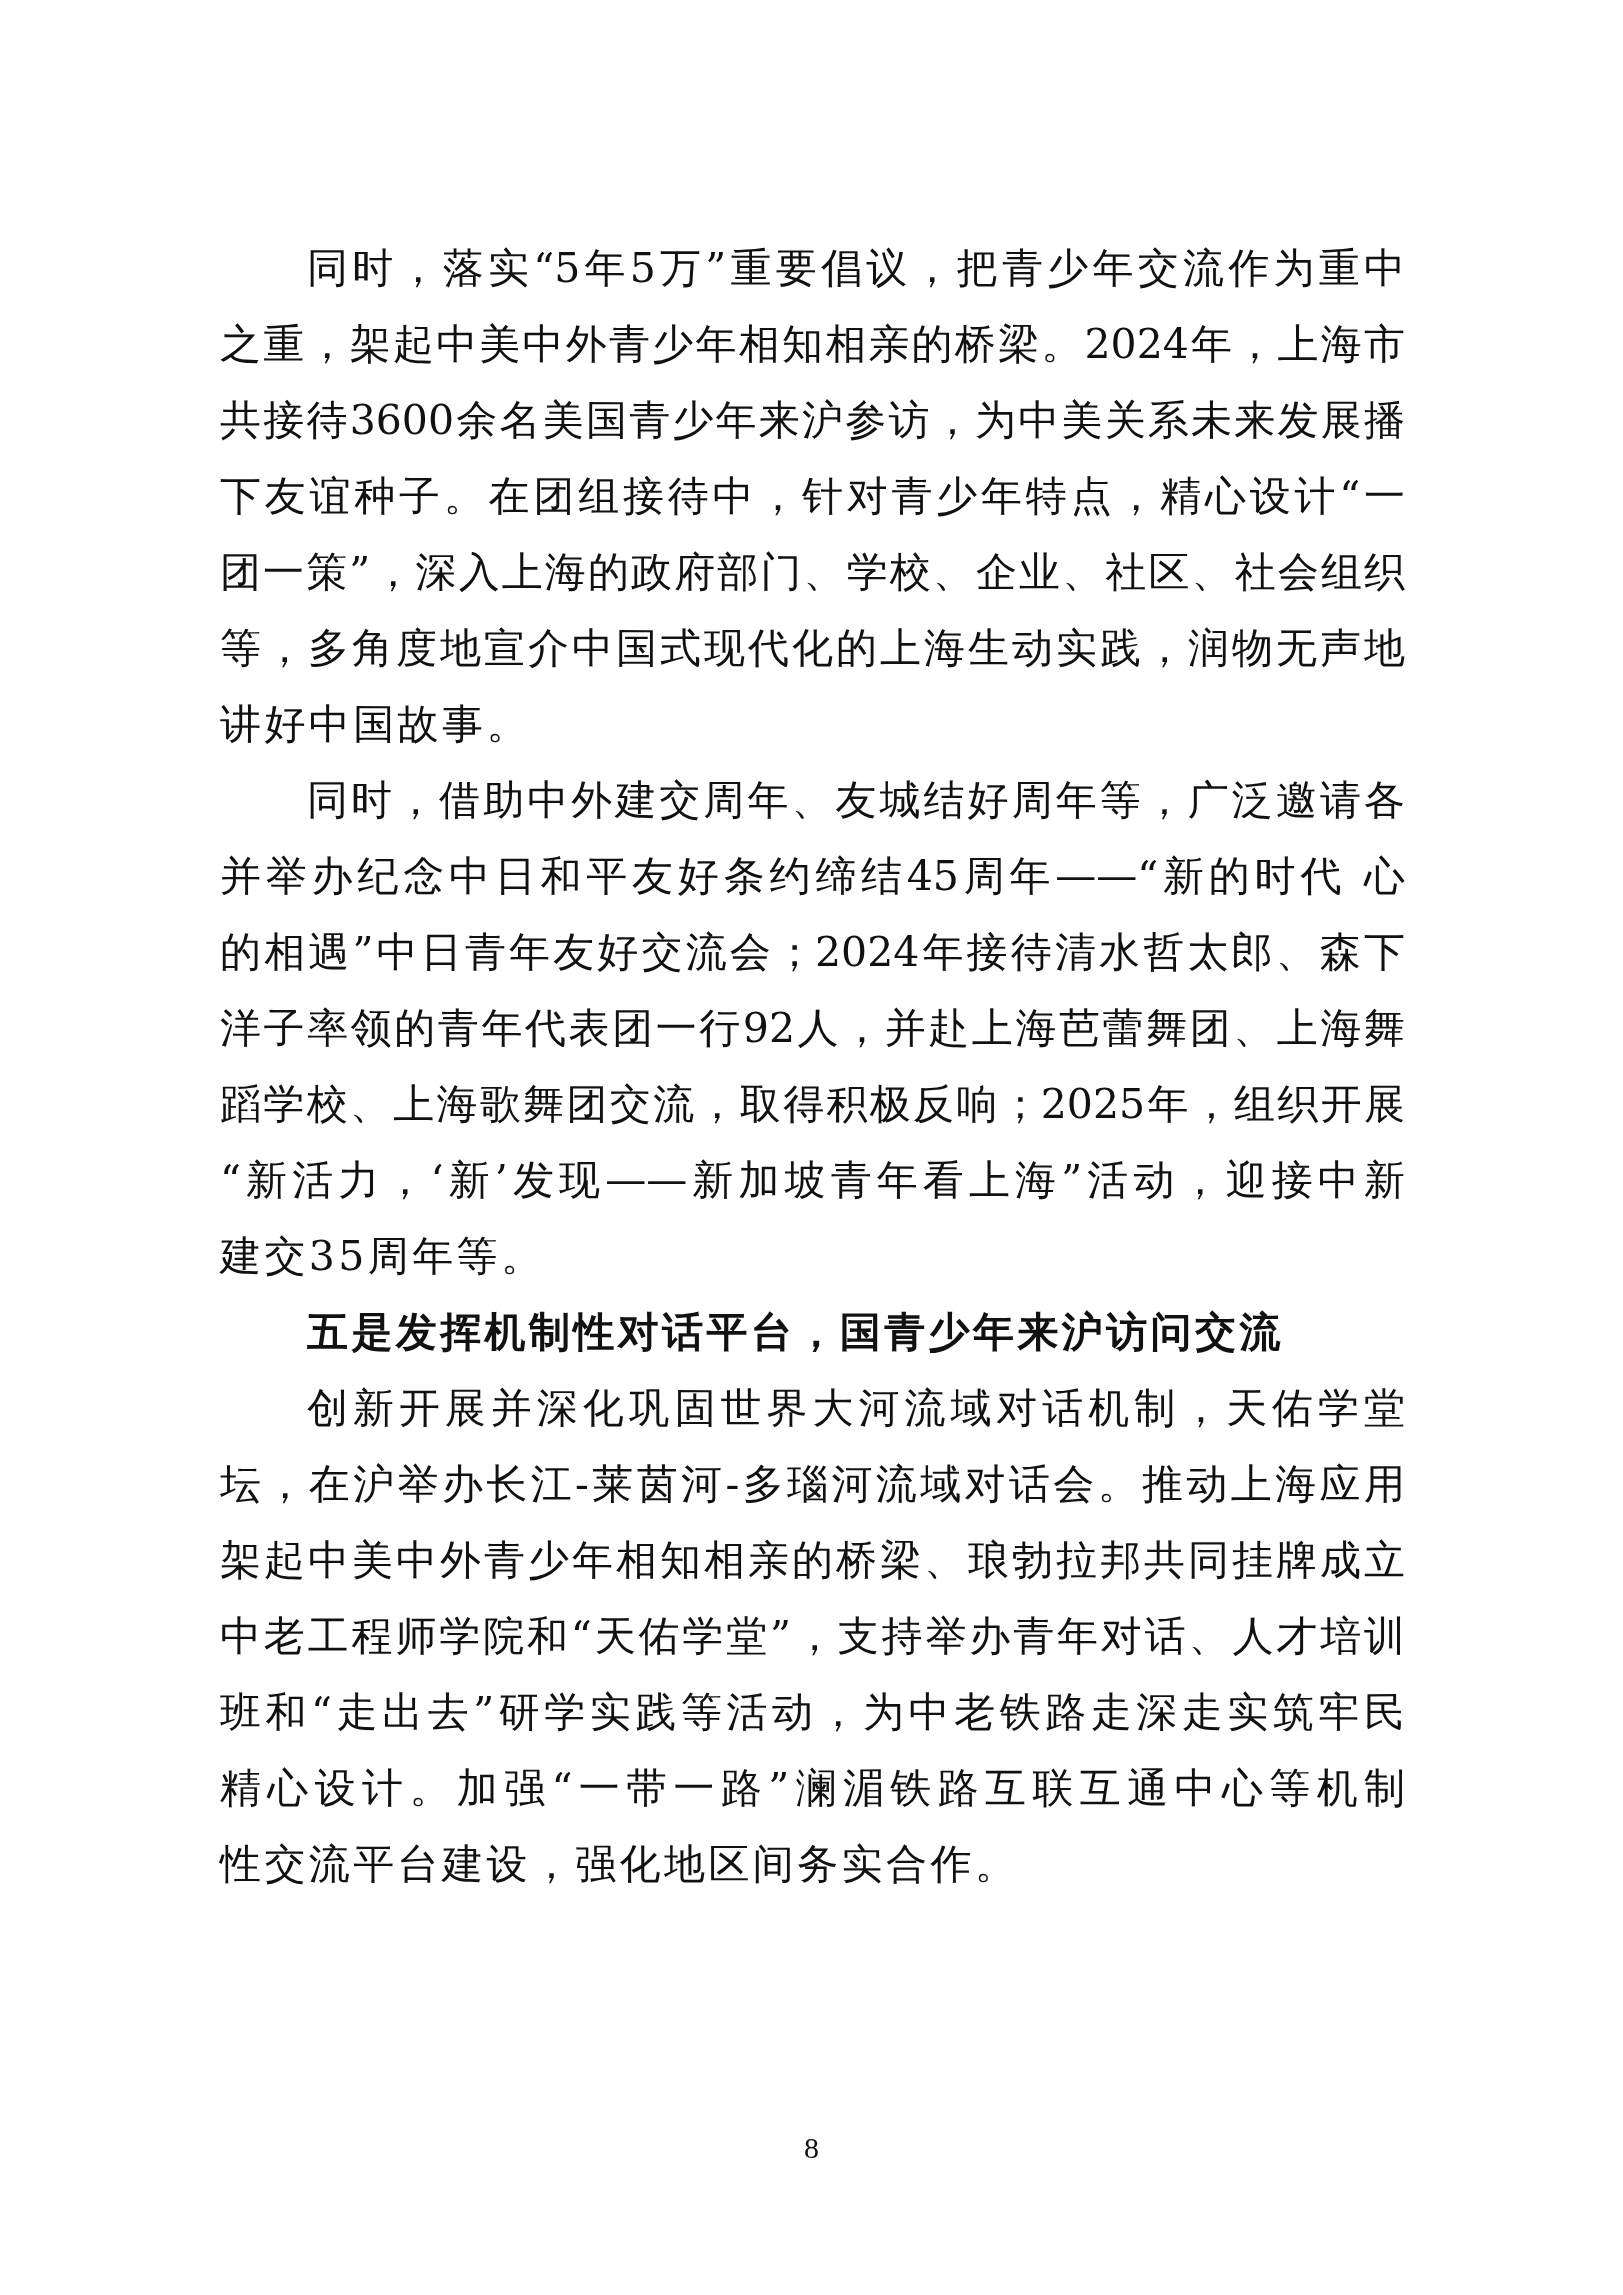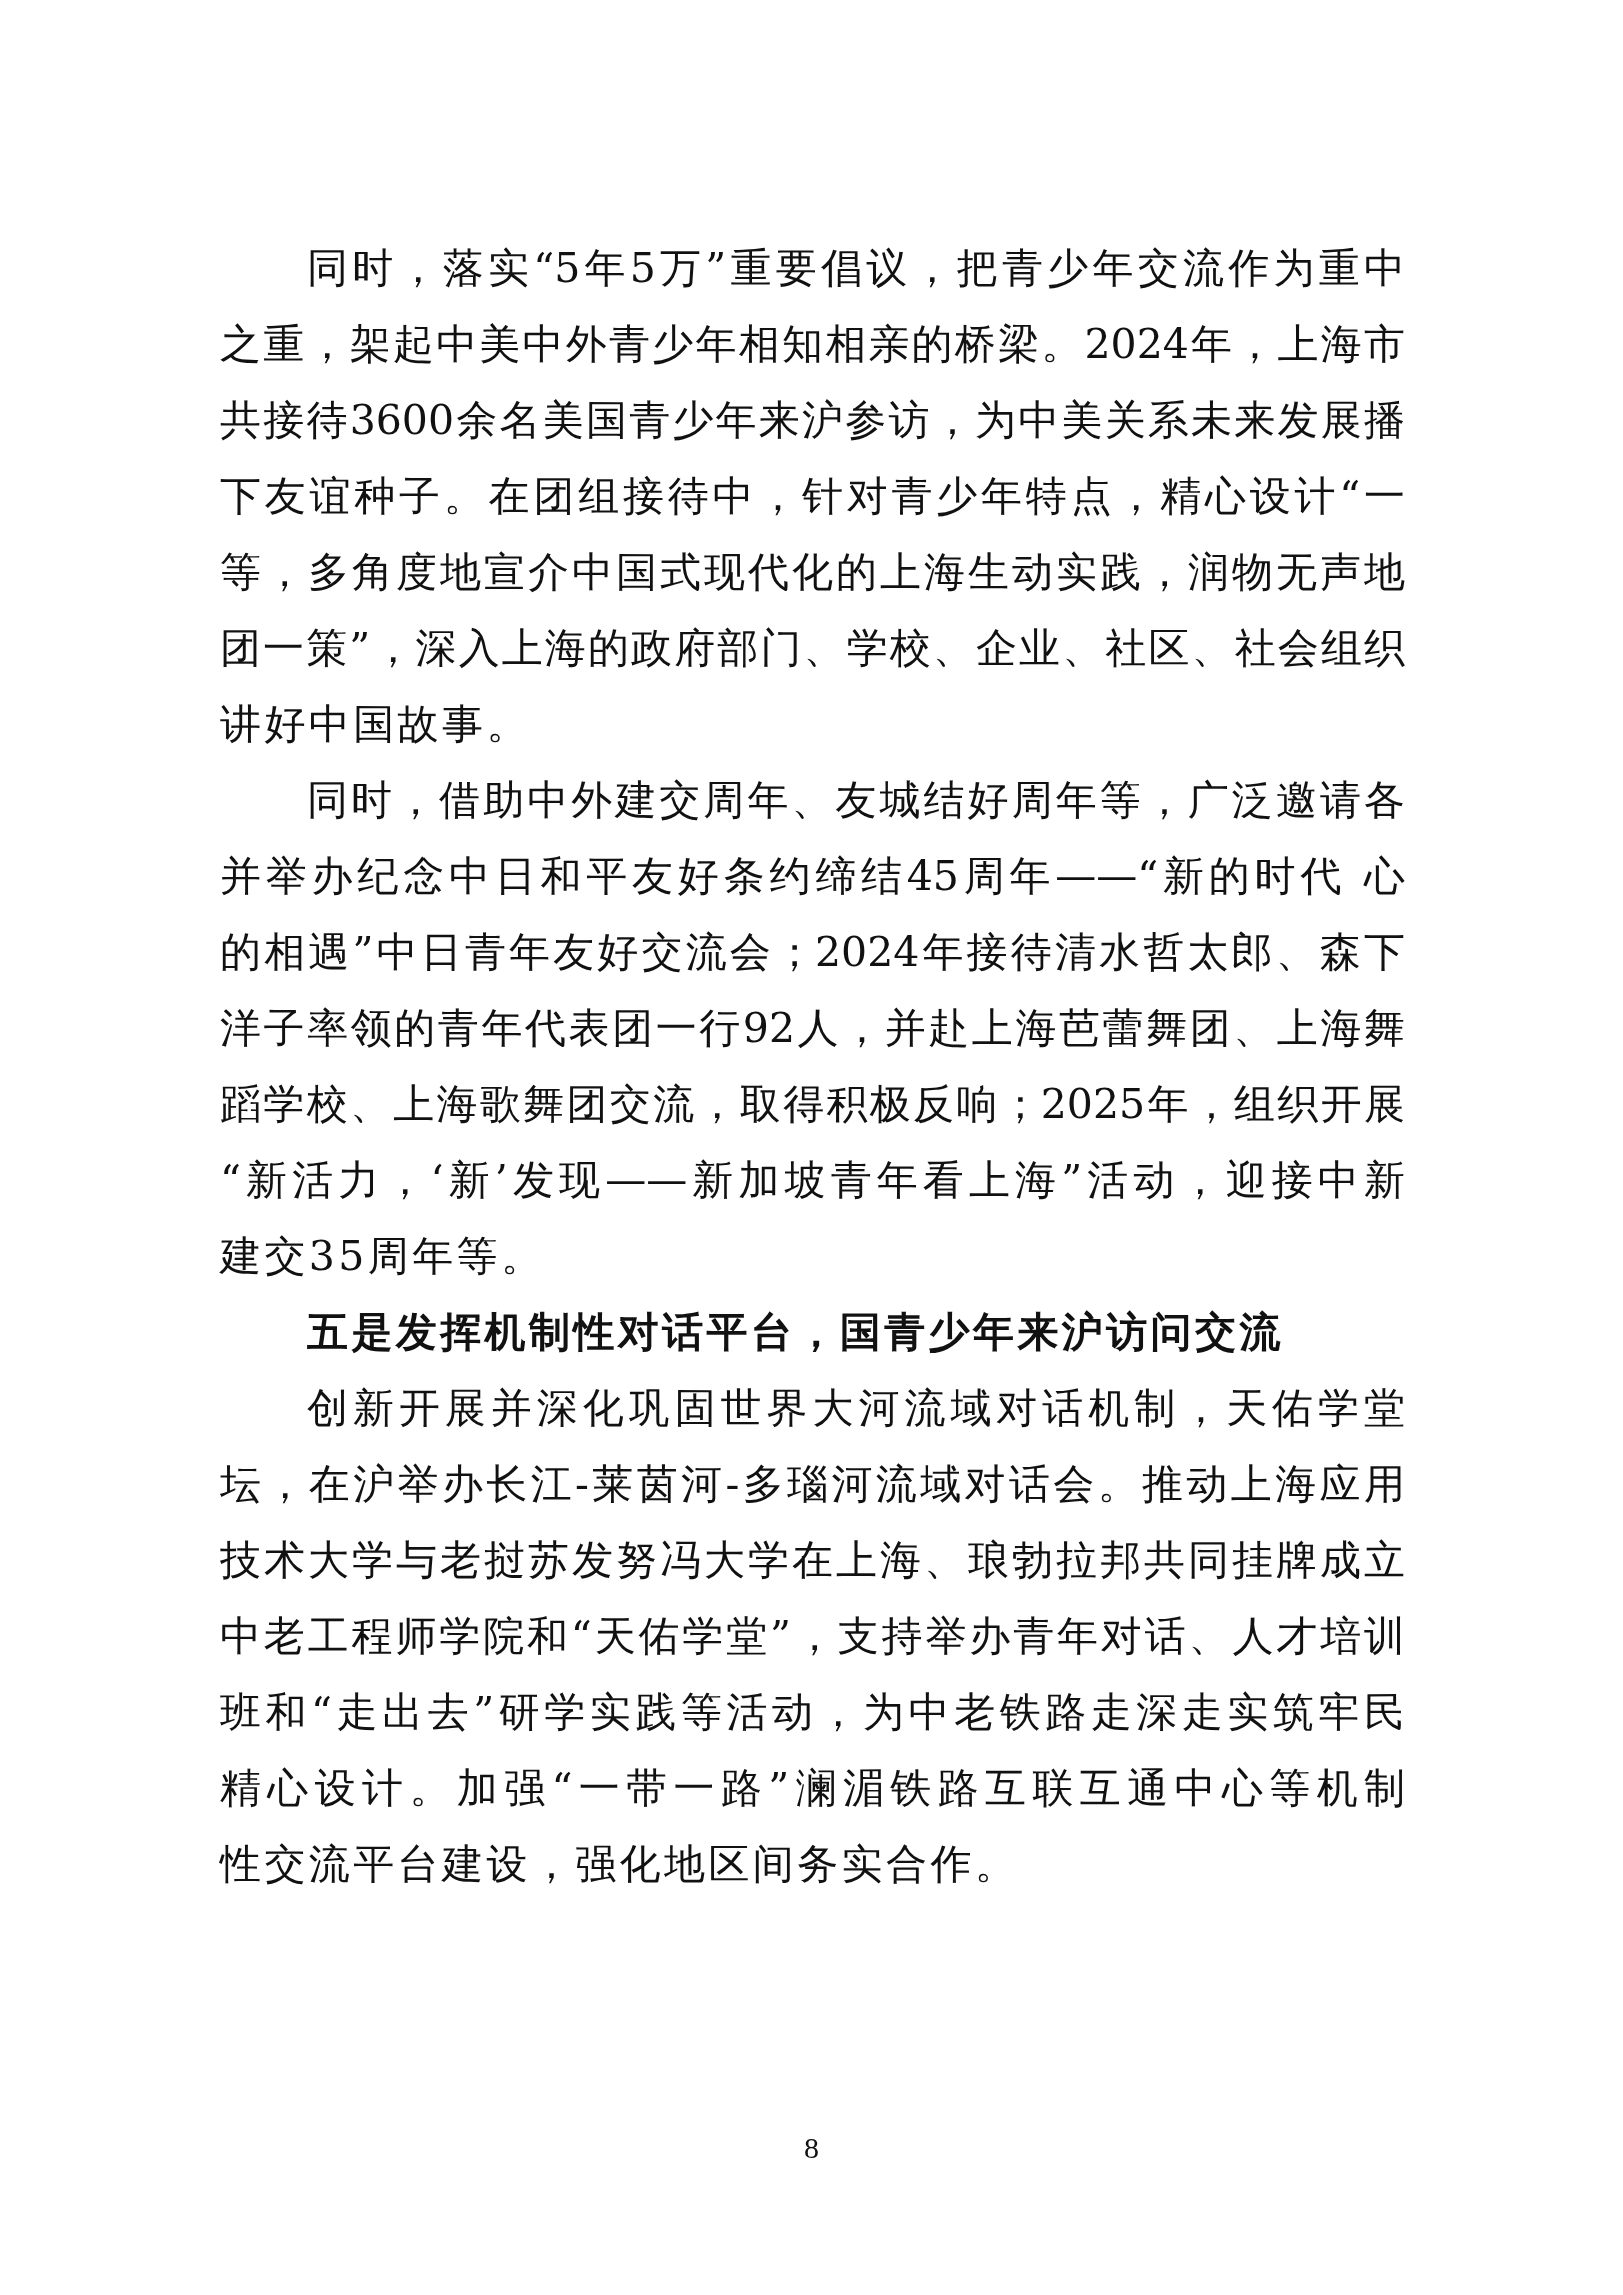--- a/index.html
+++ b/index.html
@@ -65,43 +65,43 @@
 <body>
 
 <div class="page">
   <div class="content">
 
     <div class="paragraph">
       <div class="line indent">同时，落实“5年5万”重要倡议，把青少年交流作为重中</div>
       <div class="line">之重，架起中美中外青少年相知相亲的桥梁。2024年，上海市</div>
       <div class="line">共接待3600余名美国青少年来沪参访，为中美关系未来发展播</div>
       <div class="line">下友谊种子。在团组接待中，针对青少年特点，精心设计“一</div>
+      <div class="line">团一策”，深入上海的政府部门、学校、企业、社区、社会组织</div>
       <div class="line">等，多角度地宣介中国式现代化的上海生动实践，润物无声地</div>
-      <div class="line">团一策”，深入上海的政府部门、学校、企业、社区、社会组织</div>
       <div class="line last">讲好中国故事。</div>
     </div>
 
     <div class="paragraph">
       <div class="line indent">同时，借助中外建交周年、友城结好周年等，广泛邀请各</div>
       <div class="line">并举办纪念中日和平友好条约缔结45周年——“新的时代 心</div>
       <div class="line">的相遇”中日青年友好交流会；2024年接待清水哲太郎、森下</div>
       <div class="line">洋子率领的青年代表团一行92人，并赴上海芭蕾舞团、上海舞</div>
       <div class="line">蹈学校、上海歌舞团交流，取得积极反响；2025年，组织开展</div>
       <div class="line">“新活力，‘新’发现——新加坡青年看上海”活动，迎接中新</div>
       <div class="line last">建交35周年等。</div>
     </div>
 
     <div class="paragraph heading">
       <div class="line indent">五是发挥机制性对话平台，国青少年来沪访问交流</div>
     </div>
 
     <div class="paragraph">
       <div class="line indent">创新开展并深化巩固世界大河流域对话机制，天佑学堂</div>
       <div class="line">坛，在沪举办长江-莱茵河-多瑙河流域对话会。推动上海应用</div>
-      <div class="line">技术大学与老挝苏发努冯大学在上海、琅勃拉邦共同挂牌成立</div>
+      <div class="line">架起中美中外青少年相知相亲的桥梁、琅勃拉邦共同挂牌成立</div>
       <div class="line">中老工程师学院和“天佑学堂”，支持举办青年对话、人才培训</div>
       <div class="line">班和“走出去”研学实践等活动，为中老铁路走深走实筑牢民</div>
       <div class="line">精心设计。加强“一带一路”澜湄铁路互联互通中心等机制</div>
       <div class="line last">性交流平台建设，强化地区间务实合作。</div>
     </div>
 
   </div>
 
   <div class="page-number">8</div>
 </div>

